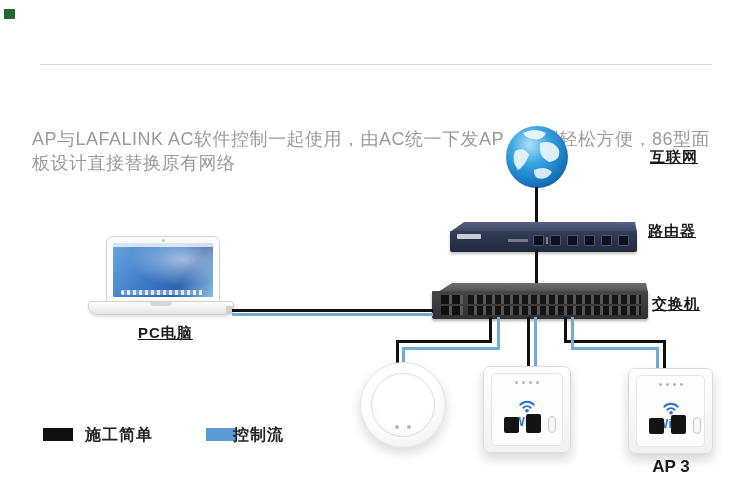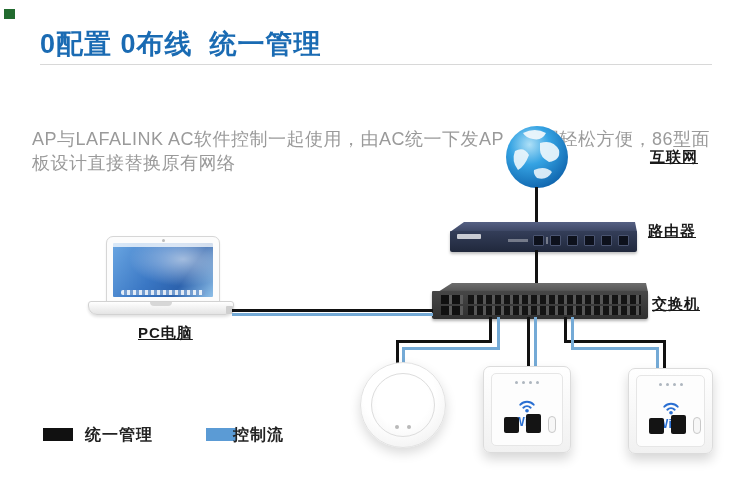--- a/index.html
+++ b/index.html
@@ -104,21 +104,20 @@
   .legend-swatch.blue{left:206px;top:428px;background:var(--legend-blue);}
   .legend-text{position:absolute;top:425px;font-size:16px;font-weight:bold;color:#222;letter-spacing:1px;}
   .legend-text.t1{left:85px;} .legend-text.t2{left:233px;}
 </style>
 </head>
 <body>
 
 <div class="stage">
 
   <div class="logo-mark"></div>
-  <div class="page-title">0配置 0布线  统一管理</div>
   <div class="title-divider"></div>
   <div class="desc l1">AP与LAFALINK AC软件控制一起使用，由AC统一下发AP，管理轻松方便，86型面板设计直接替换原有网络</div>
 
   <div class="globe">
     <svg width="66" height="66" viewBox="0 0 66 66">
       <defs>
         <radialGradient id="gg" cx="38%" cy="30%" r="80%">
           <stop offset="0%" stop-color="#aee0f7"></stop>
           <stop offset="40%" stop-color="#35a3e3"></stop>
           <stop offset="100%" stop-color="#0a5ca6"></stop>
@@ -249,19 +248,20 @@
         </svg>
         <div class="wifi-word">WiFi</div>
       </div>
       <div class="panel-ports">
         <div class="rj45"></div>
         <div class="rj45 tall"></div>
         <div class="pill"></div>
       </div>
     </div>
   </div>
+  <div class="ap-label" style="left:626px;top:457px;">AP 3</div>
 
   <div class="legend-swatch black"></div>
-  <div class="legend-text t1">统一管理</div>
+  <div class="legend-text t1">施工简单</div>
   <div class="legend-swatch blue"></div>
   <div class="legend-text t2">控制流</div>
 
 </div>
 
 </body></html>

